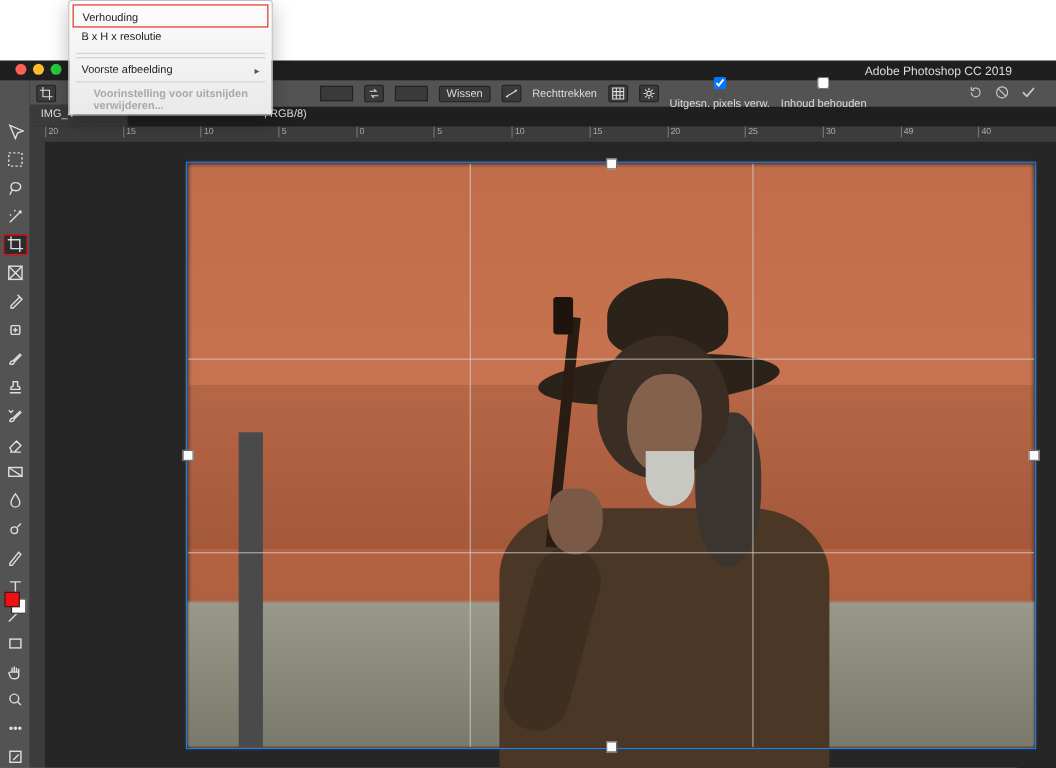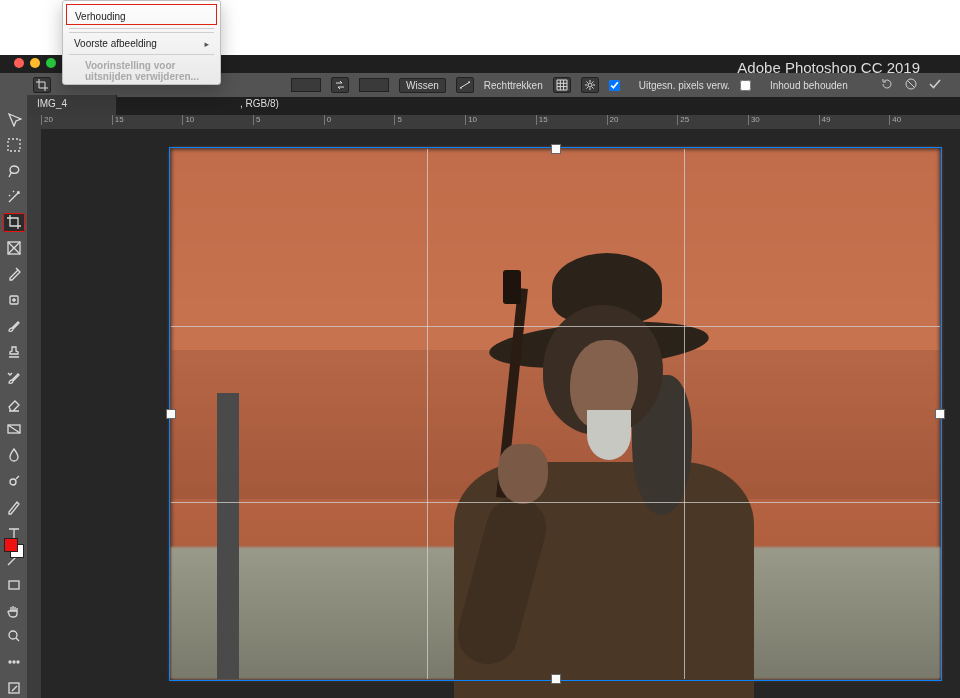--- a/index.html
+++ b/index.html
@@ -12,33 +12,33 @@
   .mac-traffic span { width: 10px; height: 10px; border-radius: 50%; display: inline-block; }
   .tl-red { background: #ff5f56; }
   .tl-yellow { background: #ffbd2e; }
   .tl-green { background: #27c93f; }
 
   .app-chrome {
     position: absolute; top: 55px; left: 0; right: 0; bottom: 0;
     background: #1f1f1f;
   }
   .titlebar-text {
-    position: absolute; top: 59px; right: 40px; color: #ddd; font-size: 15px;
+    position: absolute; top: 59px; right: 40px; color: #ddd; font-size: 11px;
   }
 
   .options-bar {
     position: absolute; top: 73px; left: 27px; right: 0; height: 22px;
     background: #535353; display: flex; align-items: center; color: #ddd;
     font-size: 10px; gap: 10px; padding: 12px 6px;
   }
   .options-bar .spacer-left { width: 220px; }
   .ob-input { background: #3a3a3a; border: 1px solid #222; color: #ddd; width: 30px; height: 14px; font-size: 9px; }
   .ob-btn { background: #3a3a3a; border: 1px solid #222; color: #ddd; padding: 1px 6px; border-radius: 2px; font-size: 10px; }
   .ob-icon-btn { background: #3a3a3a; border: 1px solid #222; width: 18px; height: 16px; border-radius: 2px; display: inline-flex; align-items: center; justify-content: center; }
-  .ob-checkbox { display: inline-flex; align-items: center; gap: 19px; }
+  .ob-checkbox { display: inline-flex; align-items: center; gap: 8px; flex-direction: column; }
   .ob-checkbox input { width: 11px; height: 11px; }
   .ob-right { margin-left: auto; display: flex; gap: 10px; align-items: center; padding-right: 12px; }
   .ob-right svg { stroke: #ccc; }
 
   .doc-tab {
     position: absolute; top: 95px; left: 27px; height: 20px; padding: 3px 10px;
     background: #3a3a3a; color: #ddd; font-size: 10px; display: inline-block;
     border-right: 1px solid #222;
   }
 
@@ -102,21 +102,21 @@
     width: 22px; height: 20px; display: flex; align-items: center; justify-content: center;
     color: #ddd; font-size: 12px; border-radius: 2px;
   }
   .tool.sel { background: #2b2b2b; outline: 1px solid #e11; outline-offset: -1px; }
   .tool svg { stroke: #ddd; fill: none; stroke-width: 1.3; }
   .swatch-fg { width: 14px; height: 14px; background: #e11; border: 1px solid #222; position: absolute; bottom: 146px; left: 4px; }
   .swatch-bg { width: 14px; height: 14px; background: #fff; border: 1px solid #222; position: absolute; bottom: 140px; left: 10px; }
 
   
   .ratio-dropdown {
-    position: absolute; top: 0; left: 62px; width: 159px;
+    position: absolute; top: 0; left: 62px; width: 186px;
     background: linear-gradient(#fdfdfd,#e9e9e9); border: 1px solid #bfbfbf; border-radius: 3px;
     box-shadow: 0 6px 18px rgba(0,0,0,.25);
     font-size: 10px; color: #222;
   }
   .ratio-dropdown .hdr { padding: 6px 8px 2px; border: 1px solid #d21; margin: 3px; }
   .ratio-dropdown .sub { padding: 0 11px 6px; color: #222; font-size: 10px; }
   .ratio-dropdown hr { border: none; border-top: 1px solid #cfcfcf; margin: 3px 6px; }
   .ratio-dropdown ul { list-style: none; }
   .ratio-dropdown li { padding: 2px 11px 2px 22px; position: relative; }
   .ratio-dropdown li .check { position: absolute; left: 8px; top: 2px; font-size: 9px; }
@@ -382,20 +382,21 @@
         <rect x="3" y="3" width="10" height="10"></rect>
         <path d="M6 11l5-5"></path>
       </svg>
     </div>
   </div>
 <div class="swatch-bg"></div>
 <div class="swatch-fg"></div>
 
 <div class="ratio-dropdown">
   <div class="hdr">Verhouding</div>
+  <div class="sub">B x H x resolutie</div>
   <hr>
   <hr>
   <div class="section-label">
     <span>Voorste afbeelding</span>
     <span class="arrow">▸</span>
   </div>
   <hr>
   <ul id="dd-g3">
       <li class="disabled">Voorinstelling voor uitsnijden verwijderen...</li>
     </ul>

